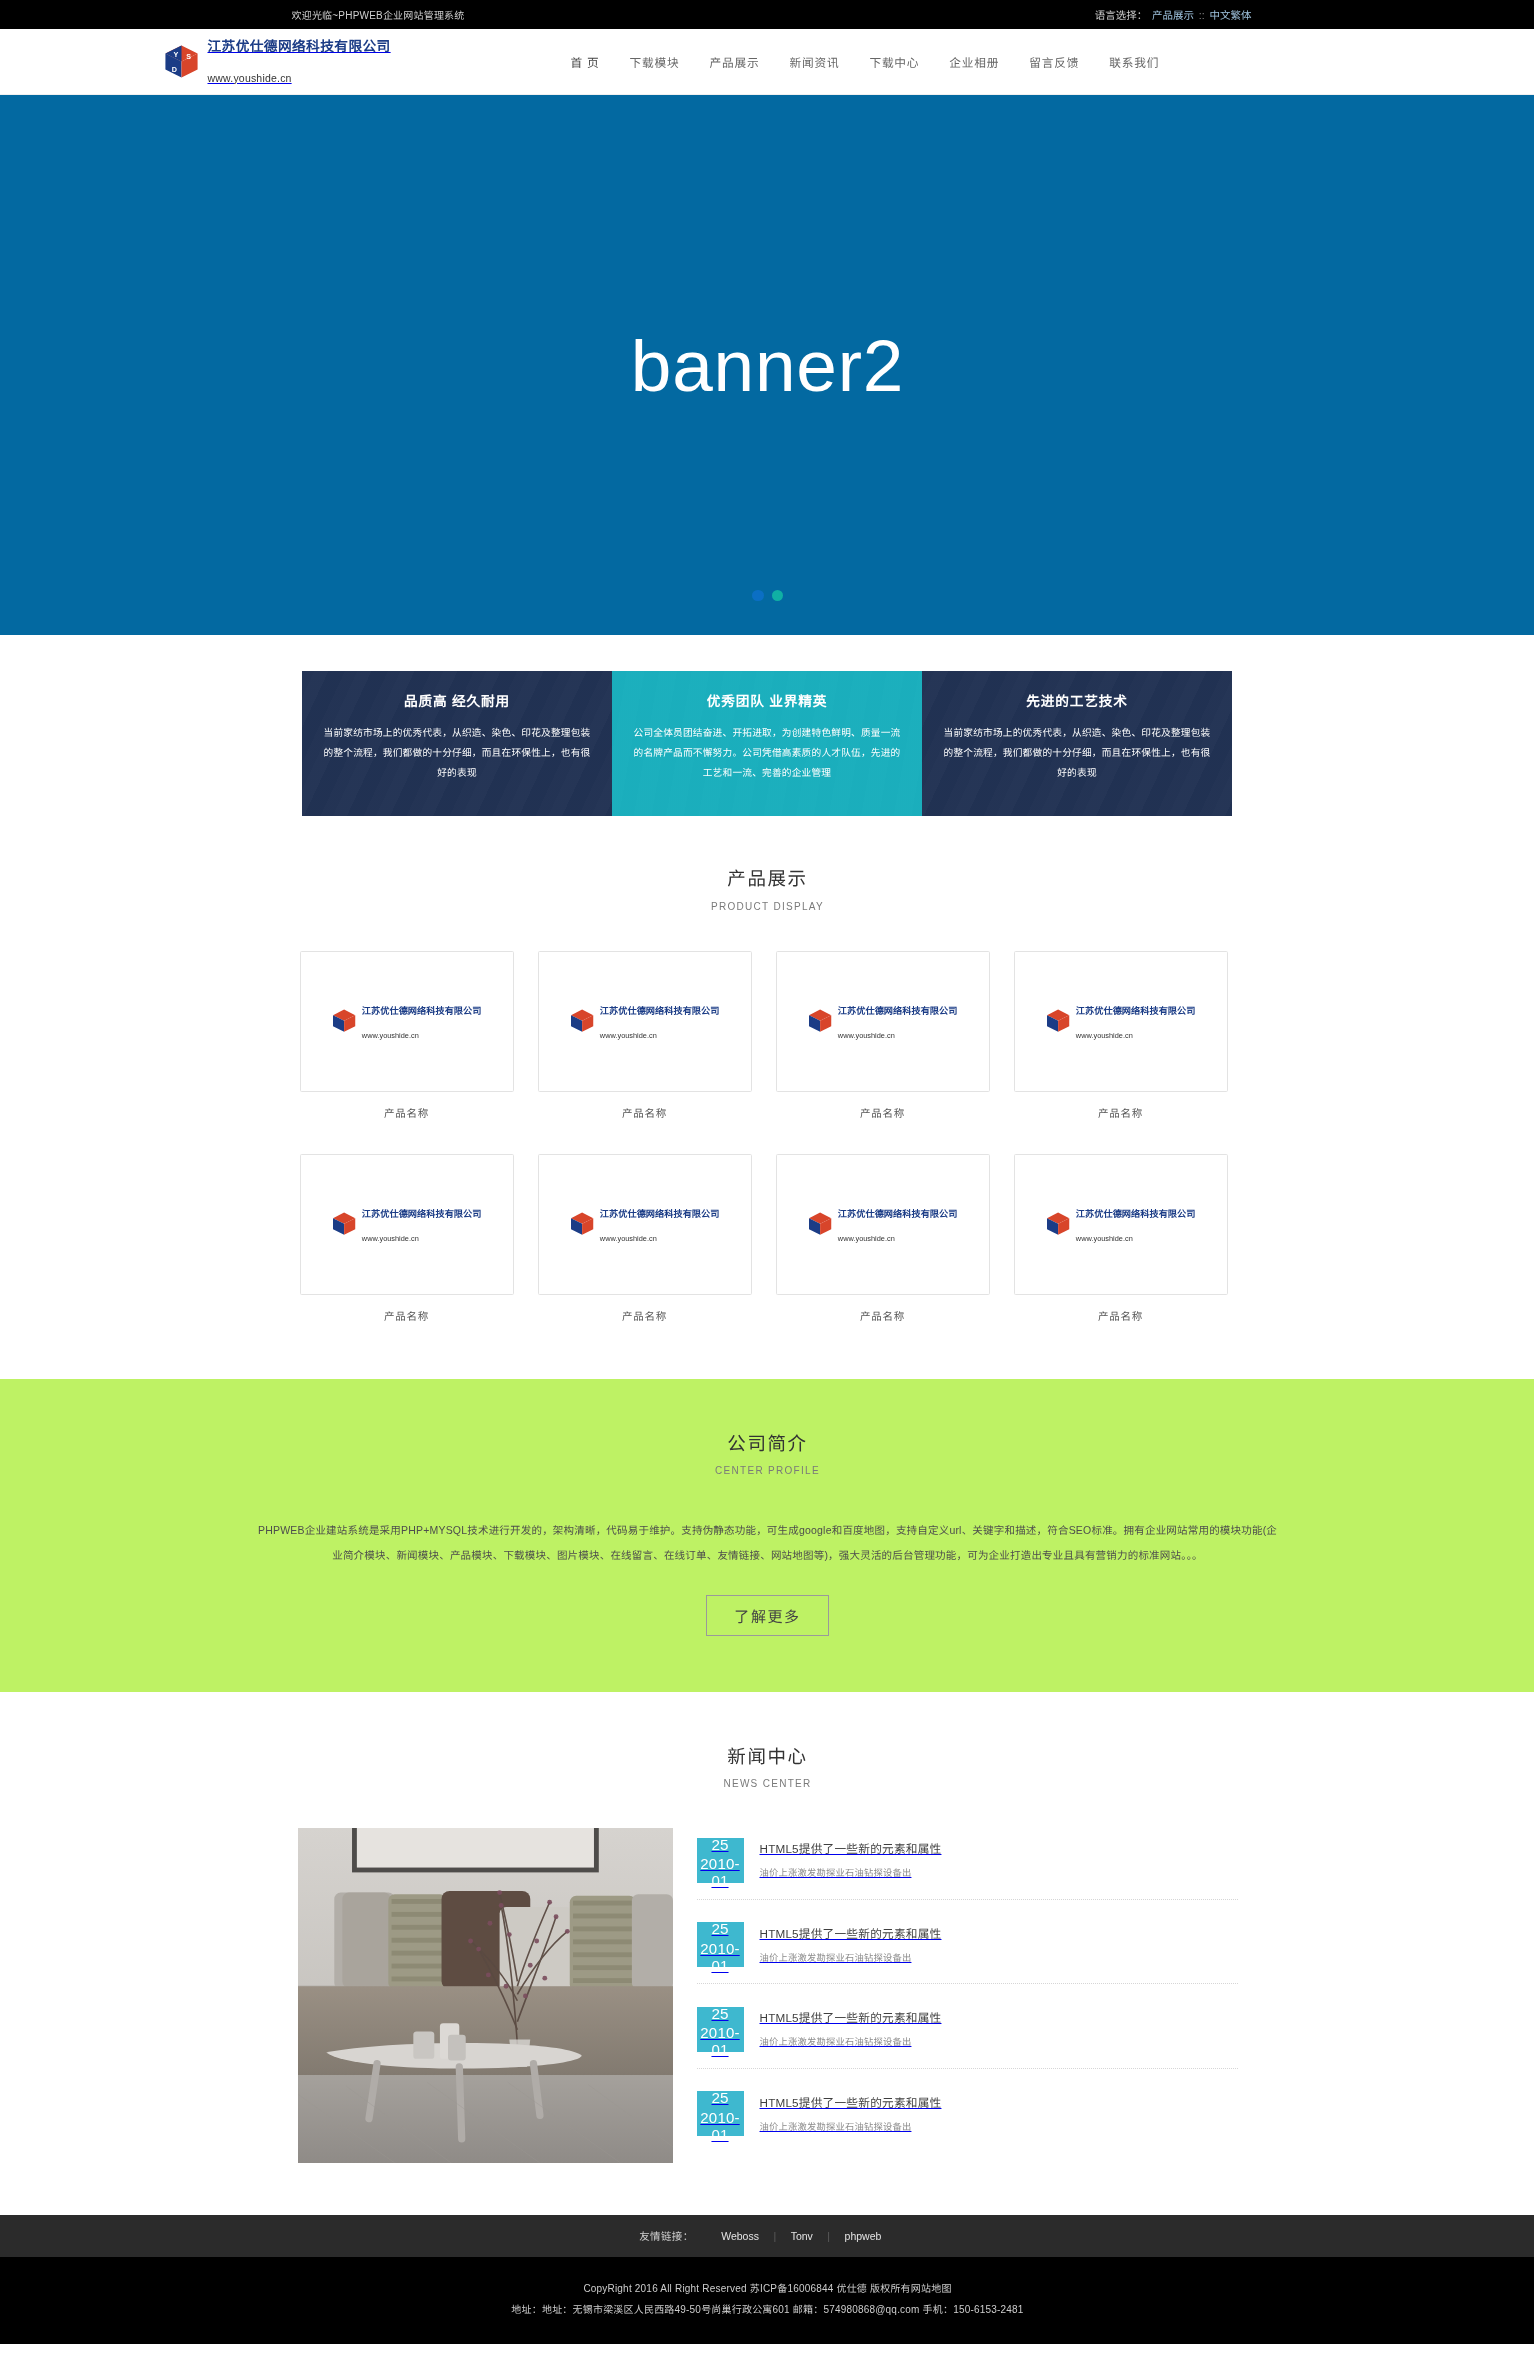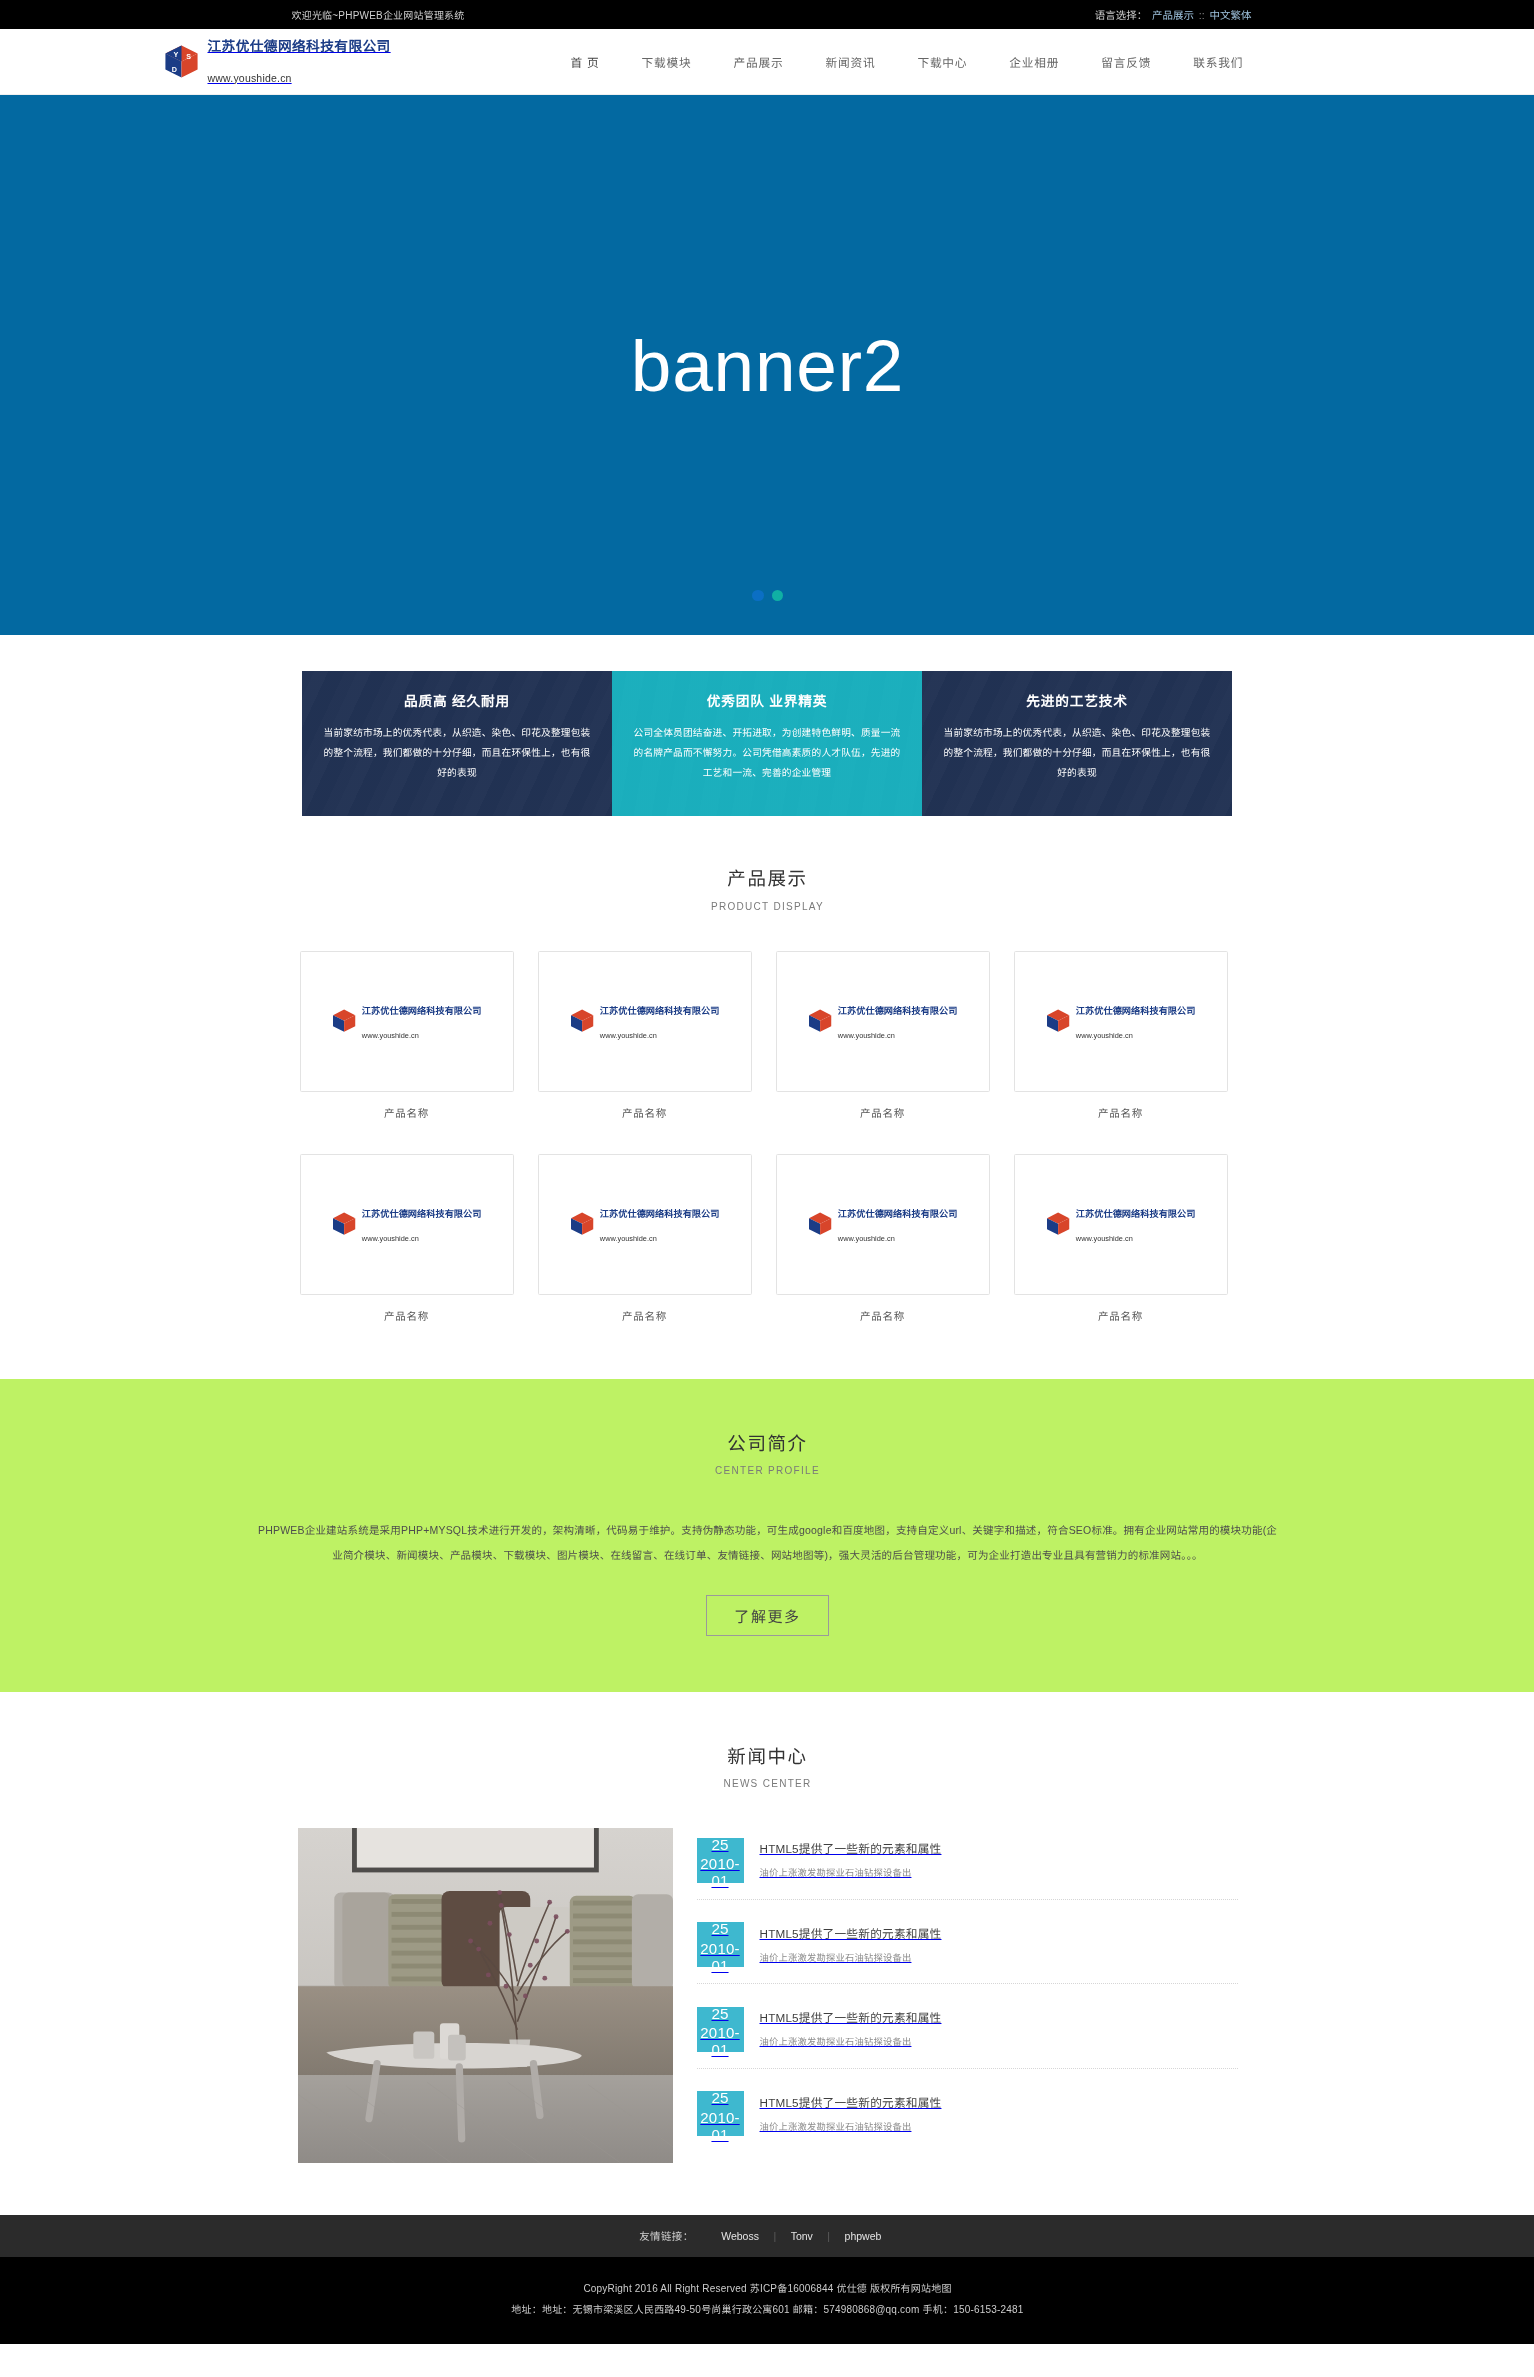--- a/index.html
+++ b/index.html
@@ -51,21 +51,21 @@
   }
   .logo { display: flex; align-items: center; gap: 8px; width: 379px; }
   .logo-mark { width: 37px; height: 37px; flex: 0 0 37px; }
   .logo-text { line-height: 1.15; }
   .logo-title {
     font-size: 13.7px; font-weight: bold; color: #1b3c86; letter-spacing: 0.4px;
     white-space: nowrap;
   }
   .logo-sub { font-size: 10.5px; color: #333; letter-spacing: 0.2px; margin-top: 1.6px; }
 
-  .nav { display: flex; align-items: center; gap: 16px; margin-left: 16px; }
+  .nav { display: flex; align-items: center; gap: 4px; margin-left: 16px; }
   .nav-item {
     font-size: 11.7px;
     color: #666;
     text-decoration: none;
     padding: 6.5px 13px;
     white-space: nowrap;
     letter-spacing: 0.8px;
   }
   .nav-item.active { color: #444; }
 

